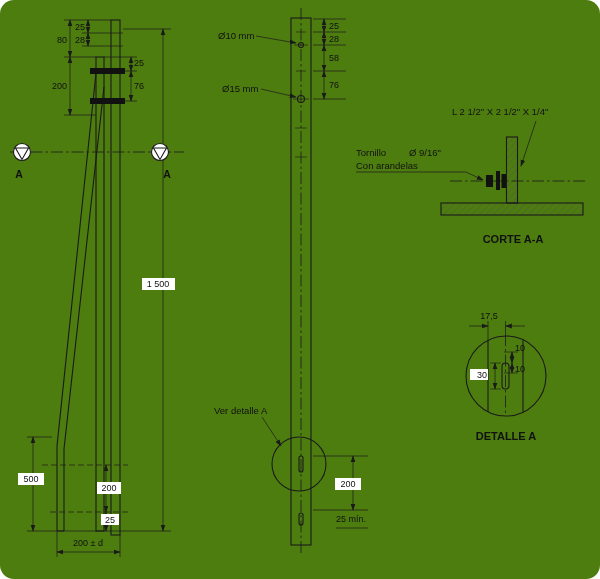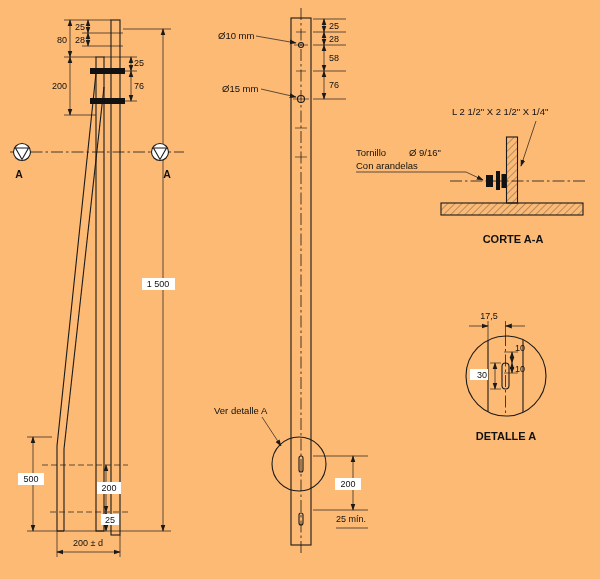--- a/index.html
+++ b/index.html
@@ -1,16 +1,16 @@
 <!DOCTYPE html>
 <html><head>
 <meta charset="utf-8">
 <style>
   html,body{margin:0;padding:0;background:#fff;}
-  #stage{position:relative;width:600px;height:579px;background:#fdba74;overflow:hidden;}
+  #stage{position:relative;width:600px;height:579px;background:#4d7c0f;overflow:hidden;border-radius:14px;}
   svg{display:block;}
   svg text{font-family:"Liberation Sans","DejaVu Sans",sans-serif;font-size:9px;fill:#111;}
   svg text.lbl{font-size:9.5px;}
   svg text.b{font-size:11px;font-weight:bold;}
   svg text.am{font-size:10.5px;font-weight:bold;}
   .g{stroke:#1a1a1a;stroke-width:1.1;fill:none;}
   .t{stroke:#1a1a1a;stroke-width:0.7;fill:none;}
   .x{stroke:#1a1a1a;stroke-width:0.6;fill:none;}
   .cl{stroke:#1a1a1a;stroke-width:0.8;fill:none;stroke-dasharray:12 3 2.5 3;}
   .dash{stroke-dasharray:6 3;}

